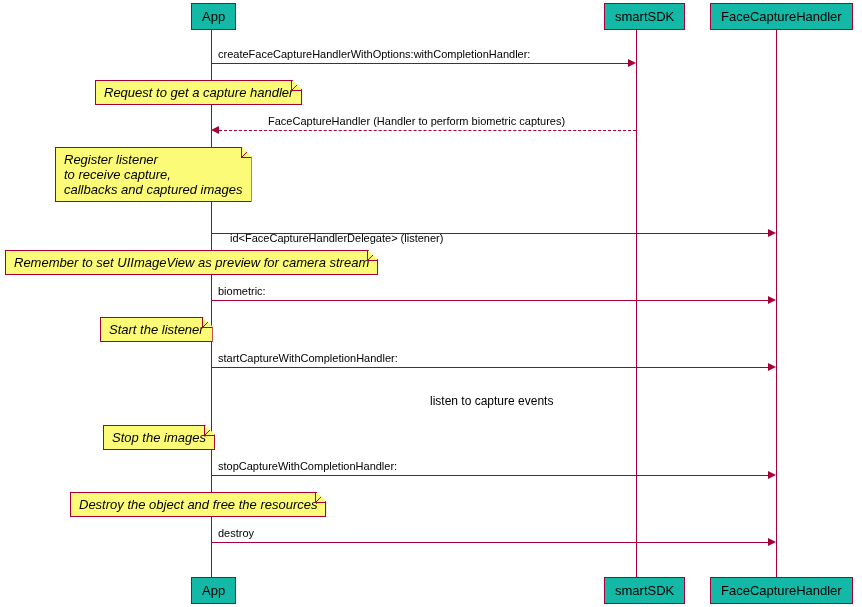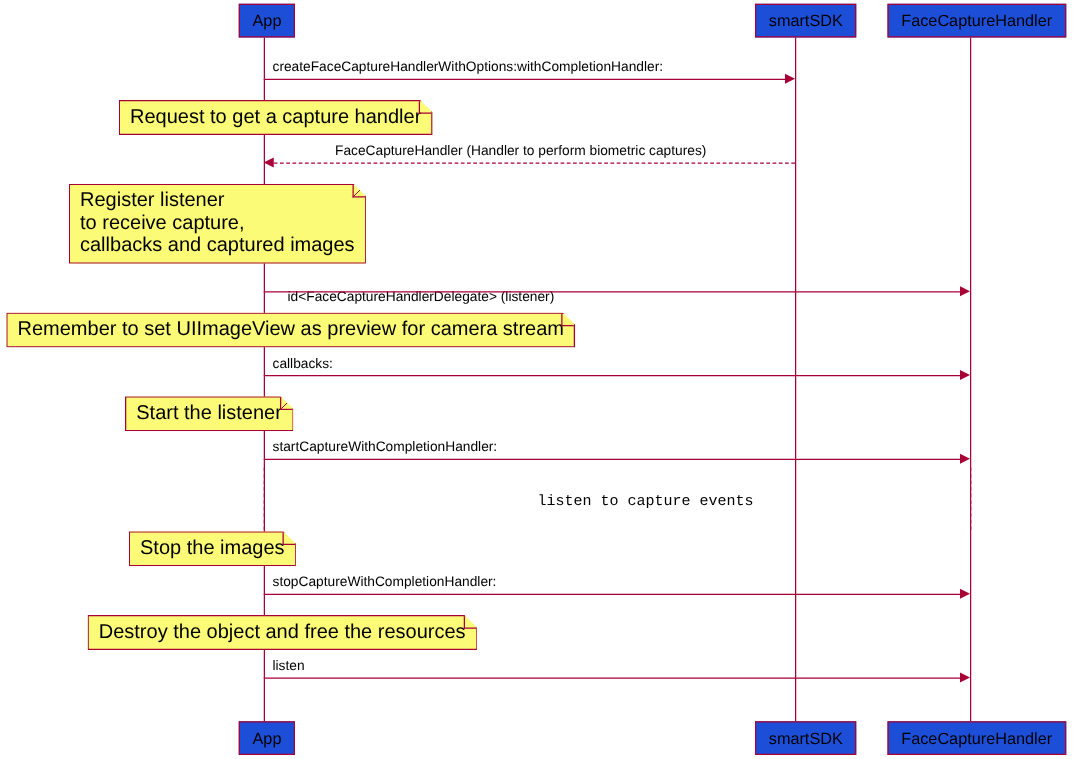--- a/index.html
+++ b/index.html
@@ -8,21 +8,21 @@
     font-family: sans-serif;
     font-size: 12px;
     background: #fff;
     width: 862px;
     height: 607px;
     box-sizing: border-box;
     position: relative;
   }
   .participant-box {
     position: absolute;
-    background: #1d4ed8;
+    background: #14b8a6;
     border: 1.5px solid #a80036;
     padding: 5px 10px;
     font-size: 13px;
     text-align: right;
     box-sizing: border-box;
   }
   .lifeline {
     position: absolute;
     width: 1px;
     background: #a80036;
@@ -31,23 +31,24 @@
   }
   .lifeline.dashed-seg {
     background: none;
     border-left: 1px dashed #a80036;
   }
   .note {
     position: absolute;
     background: #fbfb77;
     border: 1px solid #a80036;
     padding: 4px 8px;
-    font-size: 16px;
+    font-size: 13px;
     box-shadow: 4px 4px 4px rgba(0,0,0,0.2);
     clip-path: polygon(0 0, calc(100% - 10px) 0, 100% 10px, 100% 100%, 0 100%);
+    font-style: italic;
   }
   .note::after {
     content: "";
     position: absolute;
     top: 0;
     right: 0;
     width: 10px;
     height: 10px;
     background: linear-gradient(135deg, transparent 49%, #a80036 49%, #a80036 51%, #fbfb77 51%);
     border-bottom: 1px solid #a80036;
@@ -81,21 +82,20 @@
     width: 0; height: 0;
     border-top: 4px solid transparent;
     border-bottom: 4px solid transparent;
     border-right: 8px solid #a80036;
   }
   .divider-label {
     position: absolute;
     font-size: 12px;
     color: #000;
     text-align: center;
-    font-family: Liberation Mono, monospace;
   }
 </style>
 </head>
 <body>
 
 <div class="lifeline" style="left:211px;"></div>
 <div class="lifeline" style="left:636px;"></div>
 <div class="lifeline" style="left:776px;"></div>
 
 <div class="participant-box" style="left:191px; top:3px;">App</div>
@@ -119,21 +119,21 @@
 <div class="note" style="left:55px; top:147px; white-space:pre-line;">Register listener
 to receive capture,
 callbacks and captured images</div>
 
 <div class="msg-label" style="left:218px; top:232px;margin-left:12px;">id&lt;FaceCaptureHandlerDelegate&gt; (listener)</div>
 <div class="arrow-line" style="left:211px; top:233px; width:558px;"></div>
 <div class="arrow-head-right" style="left:768px; top:229px;"></div>
 
 <div class="note" style="left:5px; top:250px;">Remember to set UIImageView as preview for camera stream</div>
 
-<div class="msg-label" style="left:218px; top:285px;">callbacks:</div>
+<div class="msg-label" style="left:218px; top:285px;">biometric:</div>
 <div class="arrow-line" style="left:211px; top:300px; width:558px;"></div>
 <div class="arrow-head-right" style="left:768px; top:296px;"></div>
 
 <div class="note" style="left:100px; top:317px;">Start the listener</div>
 
 <div class="msg-label" style="left:218px; top:352px;">startCaptureWithCompletionHandler:</div>
 <div class="arrow-line" style="left:211px; top:367px; width:558px;"></div>
 <div class="arrow-head-right" style="left:768px; top:363px;"></div>
 
 <div class="divider-label" style="left:430px; top:394px;">listen to capture events</div>
@@ -141,15 +141,15 @@
 <div class="lifeline dashed-seg" style="left:776px; top:374px; height:50px; bottom:auto;"></div>
 
 <div class="note" style="left:103px; top:425px;">Stop the images</div>
 
 <div class="msg-label" style="left:218px; top:460px;">stopCaptureWithCompletionHandler:</div>
 <div class="arrow-line" style="left:211px; top:475px; width:558px;"></div>
 <div class="arrow-head-right" style="left:768px; top:471px;"></div>
 
 <div class="note" style="left:70px; top:492px;">Destroy the object and free the resources</div>
 
-<div class="msg-label" style="left:218px; top:527px;">listen</div>
+<div class="msg-label" style="left:218px; top:527px;">destroy</div>
 <div class="arrow-line" style="left:211px; top:542px; width:558px;"></div>
 <div class="arrow-head-right" style="left:768px; top:538px;"></div>
 
 </body></html>

